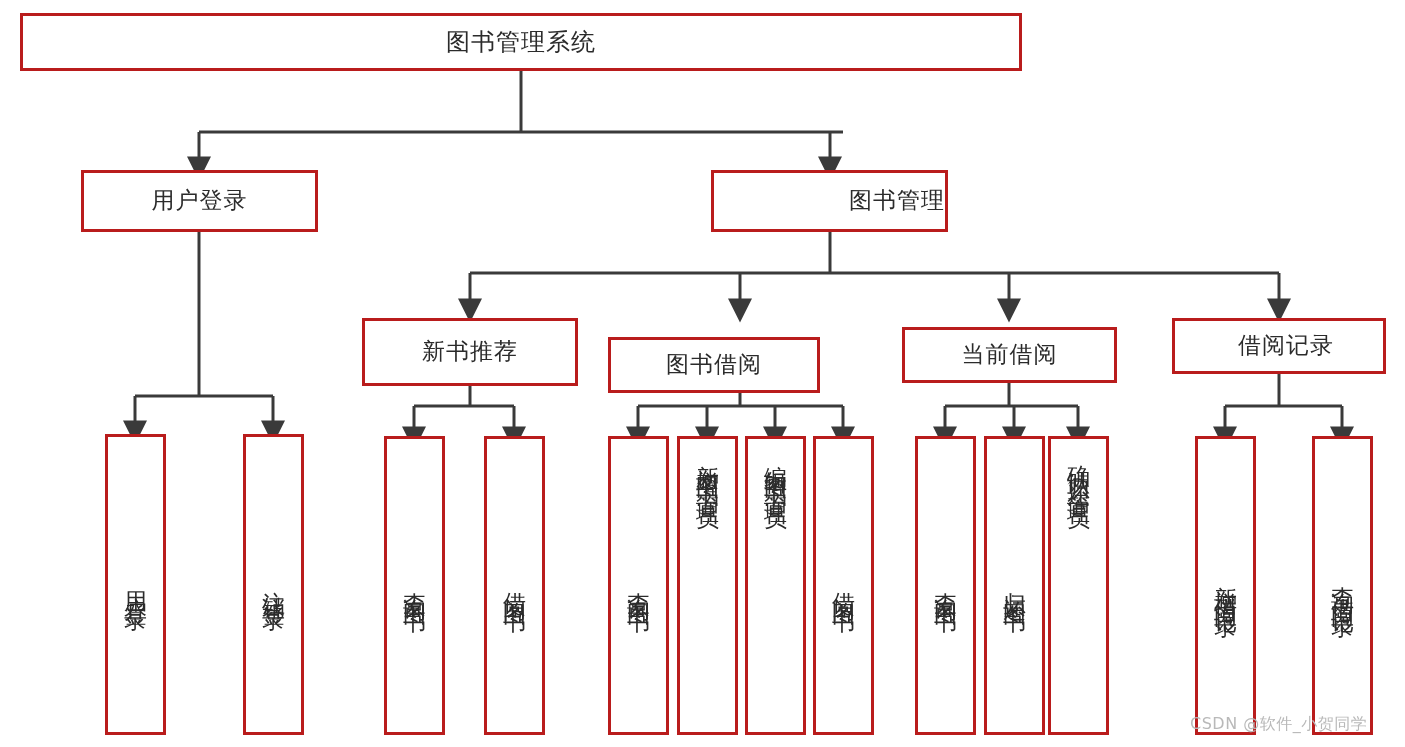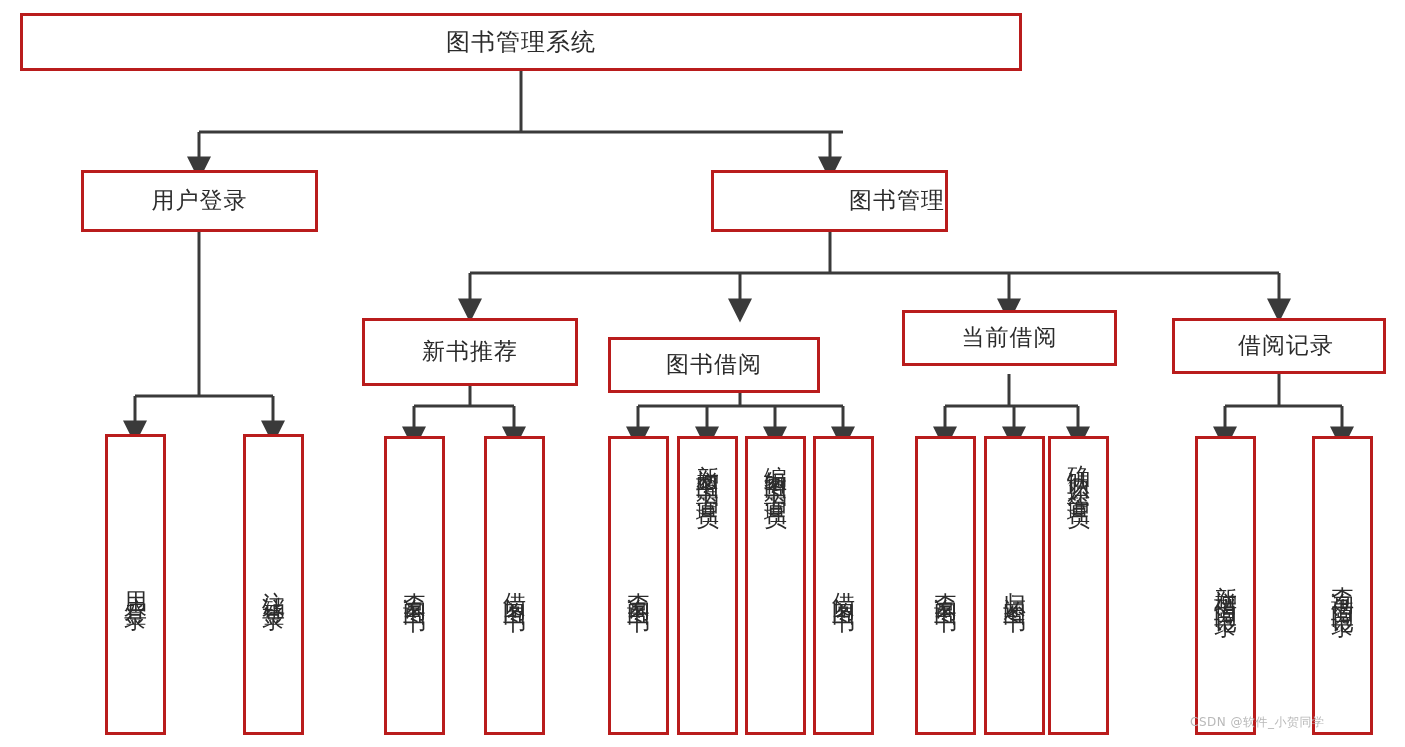--- a/index.html
+++ b/index.html
@@ -58,21 +58,21 @@
     align-items: center;
     padding-top: 0;
   }
   #root-node .node-label {
     font-size: 24px;
   }
   #watermark {
     position: absolute;
     left: 1190px;
     top: 714px;
-    font-size: 12px;
+    font-size: 16px;
     color: #b9b9b9;
     white-space: nowrap;
     letter-spacing: 0.5px;
   }
 </style>
 </head>
 <body>
 
 <div id="diagram-root">
 
@@ -136,21 +136,21 @@
   <div class="node node-h" style="left:711px; top:170px; width:237px; height:62px;justify-content:flex-end;">
     <span class="node-label">图书管理</span>
   </div>
 
   <div class="node node-h" style="left:362px; top:318px; width:216px; height:68px;">
     <span class="node-label">新书推荐</span>
   </div>
   <div class="node node-h" style="left:608px; top:318px; width:212px; height:56px;margin-top:19px;">
     <span class="node-label">图书借阅</span>
   </div>
-  <div class="node node-h" style="left:902px; top:310px; width:215px; height:56px;">
+  <div class="node node-h" style="left:902px; top:327px; width:215px; height:56px;">
     <span class="node-label">当前借阅</span>
   </div>
   <div class="node node-h" style="left:1172px; top:318px; width:214px; height:56px;padding-left:14px;">
     <span class="node-label">借阅记录</span>
   </div>
 
   <div class="node node-v vcenter" style="left:105px; top:434px; width:61px; height:301px;">
     <span class="node-label">用户登录</span>
   </div>
   <div class="node node-v vcenter" style="left:243px; top:434px; width:61px; height:301px;">

